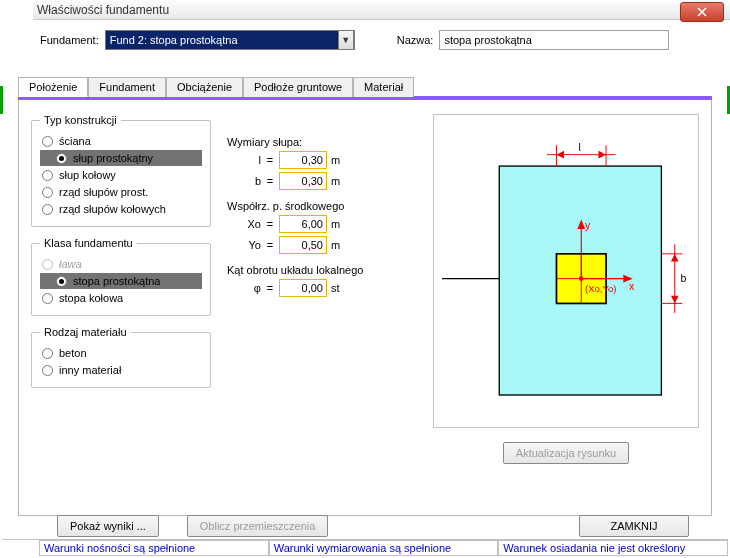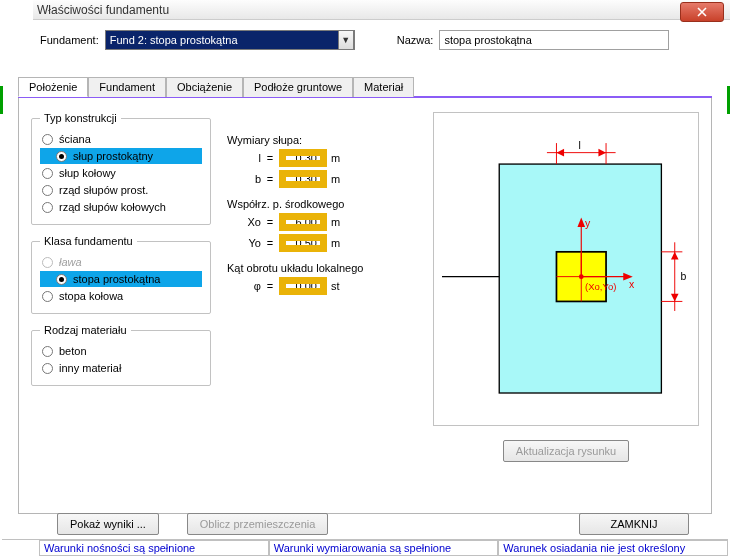--- a/index.html
+++ b/index.html
@@ -68,21 +68,21 @@
     height: 20px;
     border: 1px solid #a0a0a0;
     background: #fff;
     padding: 0 4px;
     font-family: inherit;
     font-size: 11px;
   }
   .tabs-wrap { padding: 0 18px; }
   .tabs {
     display: flex;
-    border-bottom: 2px solid #8b5cf6;
+    border-bottom: 4px solid #8b5cf6;
     margin-top: 20px;
   }
   .tab {
     padding: 3px 10px;
     border: 1px solid #b5b5b5;
     border-bottom: none;
     background: #f0f0f0;
     margin-right: 0;
     position: relative;
     top: 1px;
@@ -113,21 +113,21 @@
   legend { font-size: 11px; padding: 0 4px; }
   .radio-row {
     display: flex;
     align-items: center;
     gap: 6px;
     padding: 2px 2px;
     margin: 1px 0;
     cursor: pointer;
   }
   .radio-row.sel {
-    background: #0ea5e9;
+    background: #737373;
     padding-left: 16px;
   }
   .radio-row.disabled { color: #9e9e9e; font-style: italic; }
   .radio-circle {
     width: 11px; height: 11px;
     border: 1px solid #777;
     border-radius: 50%;
     background: #fff;
     display: flex; align-items: center; justify-content: center;
     flex-shrink: 0;
@@ -143,21 +143,21 @@
     align-items: center;
     margin: 3px 0;
     gap: 4px;
   }
   .field-row .fl { width: 34px; text-align: right; }
   .field-row .eq { width: 10px; text-align: center; }
   .field-row input {
     width: 48px;
     height: 18px;
     text-align: right;
-    border: 7px solid #eab308;
+    border: 1px solid #eab308;
     font-family: inherit;
     font-size: 11px;
     padding: 0 3px;
   }
   .diagram-frame {
     border: 1px solid #c2c2c2;
     height: 314px;
     margin-bottom: 14px;
     padding: 8px;
   }

